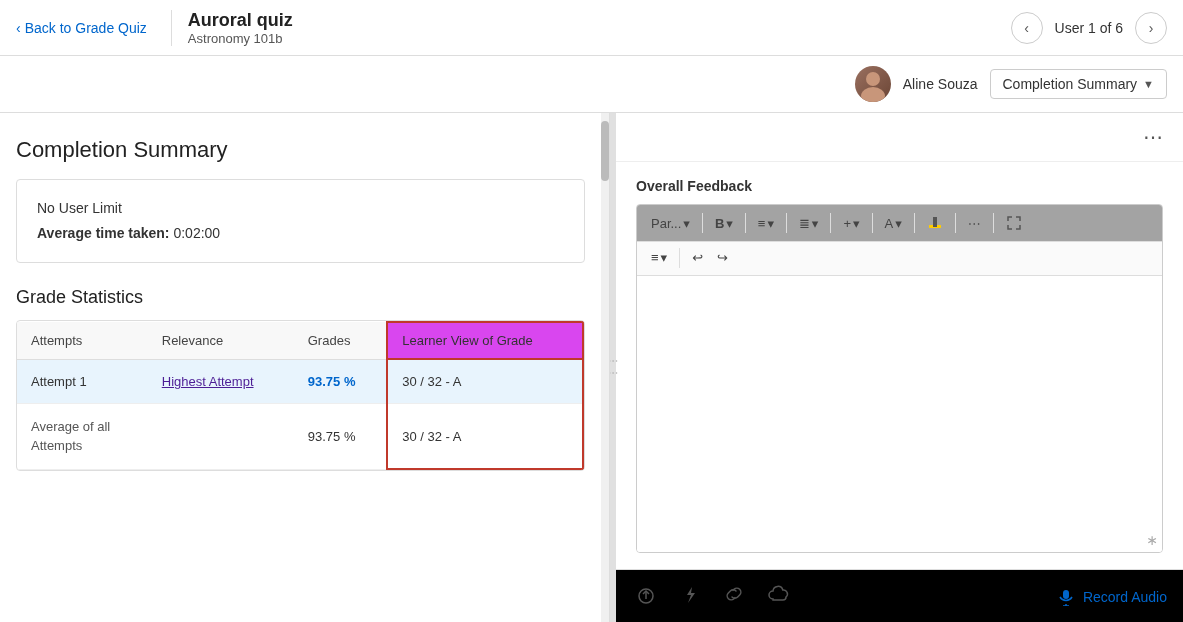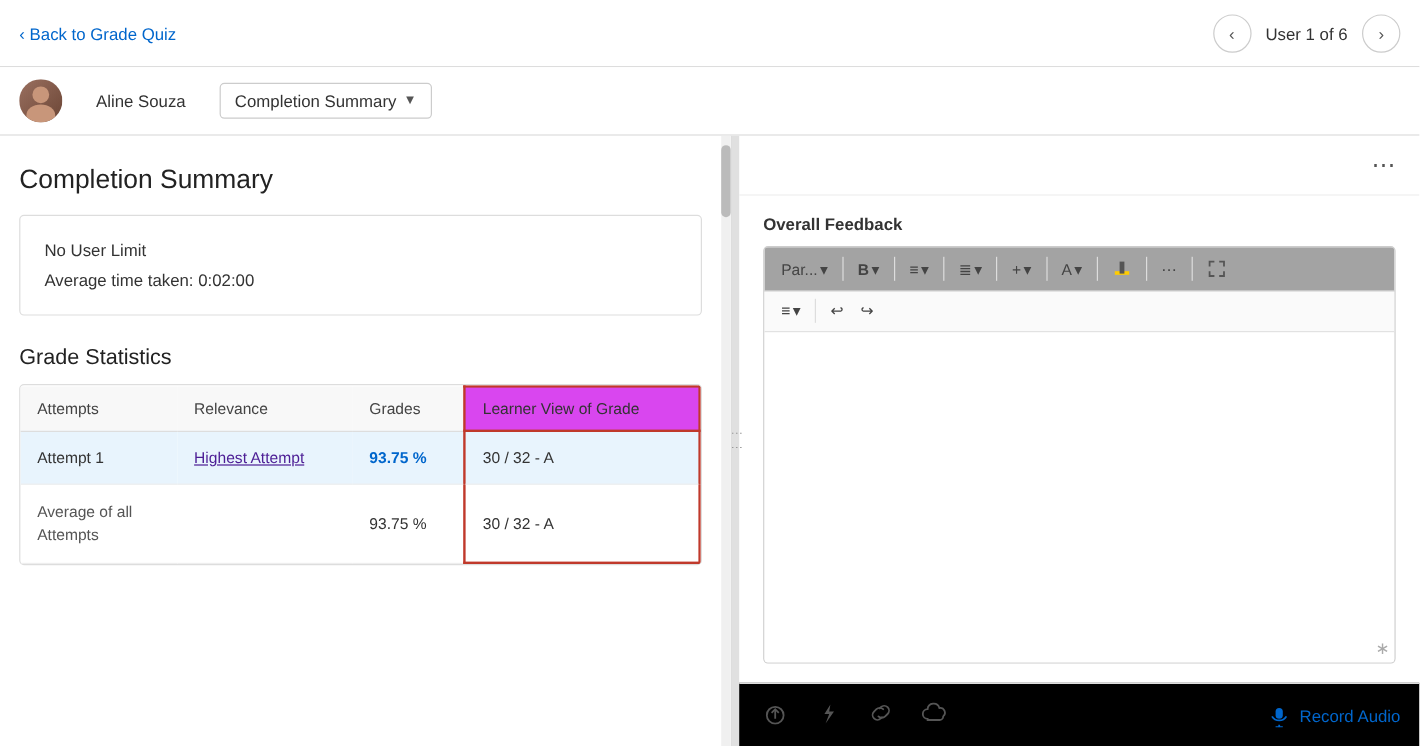--- a/index.html
+++ b/index.html
@@ -14,22 +14,22 @@
     .back-link { display: flex; align-items: center; gap: 4px; color: #0066cc; text-decoration: none; font-size: 14px; cursor: pointer; }
     .nav-title { margin-left: 16px; border-left: 1px solid #ddd; padding-left: 16px; }
     .nav-title .quiz-name { font-size: 18px; font-weight: 600; color: #222; }
     .nav-title .course-name { font-size: 13px; color: #555; }
     .top-nav-right { display: flex; align-items: center; gap: 12px; }
     .nav-arrow { width: 32px; height: 32px; border: 1px solid #ccc; border-radius: 50%; background: #fff; cursor: pointer; display: flex; align-items: center; justify-content: center; color: #555; font-size: 14px; }
     .user-counter { font-size: 14px; color: #333; }
 
     
     .user-bar {
-      display: flex; align-items: center; gap: 28px;
-      border-bottom: 1px solid #ddd; padding: 10px 16px; background: #fff;
+      display: flex; align-items: center; gap: 12px;
+      border-bottom: 1px solid #ddd; padding: 10px 16px; background: #fff; justify-content: flex-end;
     }
     .avatar { width: 36px; height: 36px; border-radius: 50%; background: #8b6355; overflow: hidden; display: flex; align-items: center; justify-content: center; }
     .avatar-img { width: 100%; height: 100%; object-fit: cover; background: linear-gradient(135deg, #a0785a 0%, #7a5540 100%); }
     .user-name { font-size: 14px; color: #333; font-weight: 500; }
     .dropdown-btn {
       display: flex; align-items: center; gap: 6px;
       border: 1px solid #ccc; border-radius: 4px; background: #fff;
       padding: 6px 12px; cursor: pointer; font-size: 14px; color: #333;
     }
     .chevron { font-size: 11px; color: #555; }
@@ -48,21 +48,21 @@
     }
     .scrollbar-thumb {
       width: 8px; height: 60px; background: #bbb; border-radius: 4px; margin-top: 8px;
     }
 
     .section-title { font-size: 22px; font-weight: 400; color: #222; margin-bottom: 16px; }
     .info-card {
       border: 1px solid #ddd; border-radius: 4px; padding: 16px 20px; margin-bottom: 24px;
     }
     .info-card p { font-size: 14px; color: #333; line-height: 1.8; }
-    .info-card p strong { font-weight: 400; }
+    .info-card p strong { font-weight: 700; }
 
     .section-subtitle { font-size: 18px; font-weight: 400; color: #222; margin-bottom: 12px; }
 
     
     .grade-table { border: 1px solid #ddd; border-radius: 4px; overflow: hidden; width: 100%; }
     .grade-table table { width: 100%; border-collapse: collapse; }
     .grade-table thead tr { background: #f8f8f8; }
     .grade-table thead th {
       padding: 10px 14px; text-align: left; font-size: 13px; font-weight: 500; color: #444;
       border-bottom: 1px solid #ddd;
@@ -141,20 +141,24 @@
   </style>
 </head>
 <body>
 
 <div class="top-nav">
   <div class="top-nav-left">
     <a class="back-link">
       <span>‹</span>
       <span>Back to Grade Quiz</span>
     </a>
+    <div class="nav-title">
+      <div class="quiz-name">Auroral quiz</div>
+      <div class="course-name">Astronomy 101b</div>
+    </div>
   </div>
   <div class="top-nav-right">
     <button class="nav-arrow">‹</button>
     <span class="user-counter">User 1 of 6</span>
     <button class="nav-arrow">›</button>
   </div>
 </div>
 
 <div class="user-bar">
   <div class="avatar">

